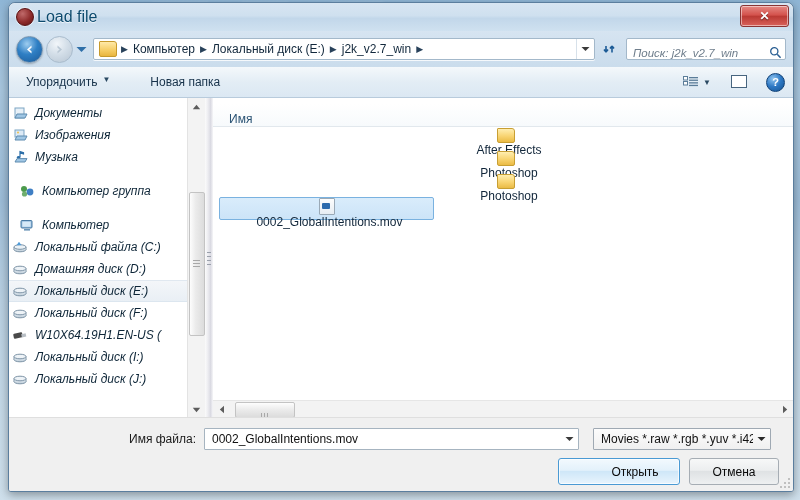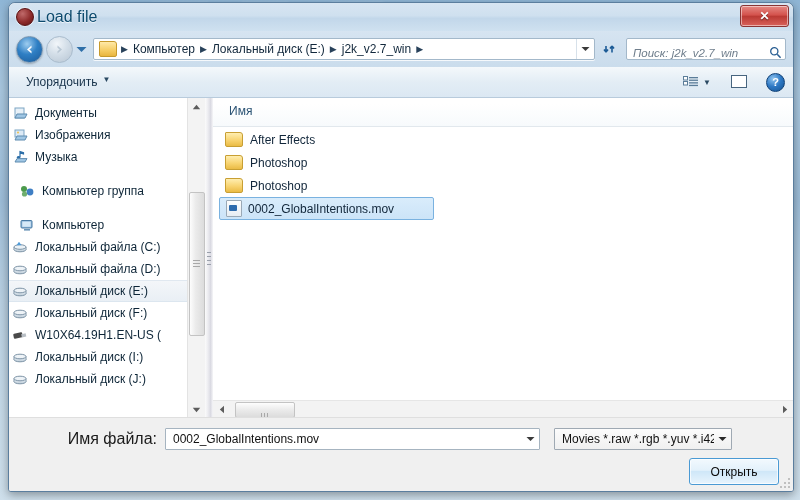--- a/index.html
+++ b/index.html
@@ -143,20 +143,21 @@
   }
 
   
   .panes{
     position:absolute;left:0;top:95px;right:0;bottom:73px;
     background:#fff;display:flex;
   }
   .sidebar{
     width:196px;flex:none;background:#fff;position:relative;overflow:hidden;
     border-right:0;
+    font-style:italic;
   }
   .nav-list{position:absolute;left:0;top:0;width:178px;padding-top:4px;}
   .nav-item{
     height:22px;display:flex;align-items:center;padding-left:24px;
     font-size:12px;color:#0d2537;white-space:nowrap;cursor:pointer;
   }
   .nav-item.group{padding-left:10px;font-weight:normal;}
   .nav-item.selected{
     background:linear-gradient(180deg,#f3f6f9 0%,#e9eff5 100%);
     border-top:1px solid #e0e8f0;border-bottom:1px solid #dce6ef;
@@ -195,27 +196,27 @@
   .splitter .grip i{display:block;height:1px;background:#9aa0ab;margin-bottom:3px;}
 
   .filepane{flex:1;position:relative;background:#fff;overflow:hidden;}
   .sortmark{
     position:absolute;left:149px;top:0px;width:9px;height:6px;
   }
   .colhdr{
     position:absolute;left:0;top:6px;right:0;height:22px;
     background:linear-gradient(180deg,#ffffff 0%,#f7fafc 100%);
     border-bottom:1px solid #e2e8ed;
-    display:flex;align-items:flex-start;
+    display:flex;align-items:flex-end;
   }
   .colhdr span{font-size:12px;color:#2b5374;padding-left:16px;}
   .filelist{position:absolute;left:0;top:30px;right:0;bottom:24px;overflow:hidden;}
   .frow{
     height:23px;display:flex;align-items:center;padding-left:12px;
-    font-size:12px;color:#11263a;cursor:pointer;box-sizing:border-box;
+    font-size:12px;color:#11263a;cursor:pointer;box-sizing:border-box;flex-direction:column;
   }
   .frow.sel{
     background:linear-gradient(180deg,#d9ecfb 0%,#cce4f8 100%);
     border:1px solid #7ab2e0;border-radius:2px;
     margin-left:6px;margin-right:0;width:215px;padding-left:6px;
   }
   .folder-ico{
     width:16px;height:13px;flex:none;margin-right:7px;
     background:linear-gradient(180deg,#ffeeb0 0%,#f8d471 55%,#eabb45 100%);
     border:1px solid #c89f33;border-radius:1px 3px 2px 2px;
@@ -245,21 +246,21 @@
   .grip-v{position:absolute;top:3px;left:50%;margin-left:-4px;}
   .grip-v i{display:inline-block;width:1px;height:7px;background:#a8a8a8;margin-right:2px;}
 
   
   .bottom{
     position:absolute;left:0;right:0;bottom:0;height:73px;
     background:#f0f0f0;border-top:1px solid #dfdfdf;
   }
   .fnrow{position:absolute;left:0;right:0;top:10px;height:22px;display:flex;align-items:center;}
   .fnlabel{
-    font-size:16px;color:#1a1a1a;width:156px;text-align:right;
+    font-size:12px;color:#1a1a1a;width:195px;text-align:right;
     padding-right:8px;box-sizing:border-box;
   }
   .combo{
     height:22px;background:#fff;border:1px solid #a6b4c0;border-radius:1px;
     display:flex;align-items:center;box-sizing:border-box;
   }
   .combo .val{flex:1;font-size:12px;color:#111;padding-left:7px;white-space:nowrap;overflow:hidden;}
   .combo .arrow{
     width:17px;flex:none;display:flex;align-items:center;justify-content:center;cursor:pointer;
   }
@@ -274,20 +275,21 @@
   .btn{
     width:88px;height:25px;border-radius:3px;font-size:12px;color:#0a0a0a;
     display:flex;align-items:center;justify-content:center;cursor:pointer;
     background:linear-gradient(180deg,#f7f8f8 0%,#eceeef 45%,#dfe2e4 50%,#eef0f1 100%);
     border:1px solid #a6adb4;
   }
   .btn.default{
     border:1px solid #4a9ad4;
     background:linear-gradient(180deg,#f2f9fe 0%,#e3f1fb 45%,#cfe7f8 50%,#e8f4fd 100%);
     box-shadow:0 0 0 1px rgba(255,255,255,.7) inset;
+    padding-left:32px;
   }
   .resize-grip{position:absolute;right:3px;bottom:3px;width:10px;height:10px;}
   .resize-grip i{
     position:absolute;width:2px;height:2px;background:#b0b0b0;border-radius:1px;
   }
 </style>
 </head>
 <body>
 
 <div class="desk-smudge" style="left:150px;top:2px;width:60px;height:9px;"></div>
@@ -355,20 +357,23 @@
         </svg>
       </div>
     </div>
   </div>
 
   <div class="toolbar">
     <div class="tb-item">
       <span>Упорядочить</span>
       <span class="tb-caret">▼</span>
     </div>
+    <div class="tb-item" style="margin-left:22px;">
+      <span>Новая папка</span>
+    </div>
     <div class="tb-spacer"></div>
     <div class="tb-icon">
       <svg width="16" height="15" viewBox="0 0 16 15">
         <rect x="0.5" y="1.5" width="4" height="3.5" stroke="#5b7d99" fill="#fdfdfd"></rect>
         <rect x="0.5" y="6.5" width="4" height="3.5" stroke="#5b7d99" fill="#fdfdfd"></rect>
         <rect x="6" y="2" width="9" height="1.3" fill="#5b7d99"></rect>
         <rect x="6" y="4.6" width="9" height="1.3" fill="#5b7d99"></rect>
         <rect x="6" y="7.2" width="9" height="1.3" fill="#5b7d99"></rect>
         <rect x="6" y="9.8" width="9" height="1.3" fill="#5b7d99"></rect>
       </svg>
@@ -460,21 +465,21 @@
         </div>
 
         <div class="nav-item">
           <span class="ico">
             <svg width="17" height="15" viewBox="0 0 17 15">
               <ellipse cx="8" cy="9.5" rx="6" ry="2.3" fill="#c9d6e0" stroke="#7d93a6"></ellipse>
               <path d="M2 9.5 L2 6.5 L14 6.5 L14 9.5" fill="#dde7ee" stroke="#7d93a6"></path>
               <ellipse cx="8" cy="6.5" rx="6" ry="2.3" fill="#eef3f7" stroke="#7d93a6"></ellipse>
             </svg>
           </span>
-          <span>Локальный файла (D:)</span>
+          <span>Домашняя диск (D:)</span>
         </div>
 
         <div class="nav-item selected">
           <span class="ico">
             <svg width="17" height="15" viewBox="0 0 17 15">
               <ellipse cx="8" cy="9.5" rx="6" ry="2.3" fill="#c9d6e0" stroke="#7d93a6"></ellipse>
               <path d="M2 9.5 L2 6.5 L14 6.5 L14 9.5" fill="#dde7ee" stroke="#7d93a6"></path>
               <ellipse cx="8" cy="6.5" rx="6" ry="2.3" fill="#eef3f7" stroke="#7d93a6"></ellipse>
             </svg>
           </span>
@@ -621,20 +626,23 @@
               <path d="M0.5 1 L4.5 5 L8.5 1 Z" fill="#2a2a2a"></path>
             </svg>
         </span>
       </div>
     </div>
 
     <div class="btnrow">
       <div class="btn default">
         <span>Открыть</span>
       </div>
+      <div class="btn">
+        <span>Отмена</span>
+      </div>
     </div>
 
     <div class="resize-grip">
       <i style="right:0;bottom:0;"></i>
         <i style="right:4px;bottom:0;"></i>
         <i style="right:8px;bottom:0;"></i>
       <i style="right:0;bottom:4px;"></i>
         <i style="right:4px;bottom:4px;"></i>
       <i style="right:0;bottom:8px;"></i>
     </div>

